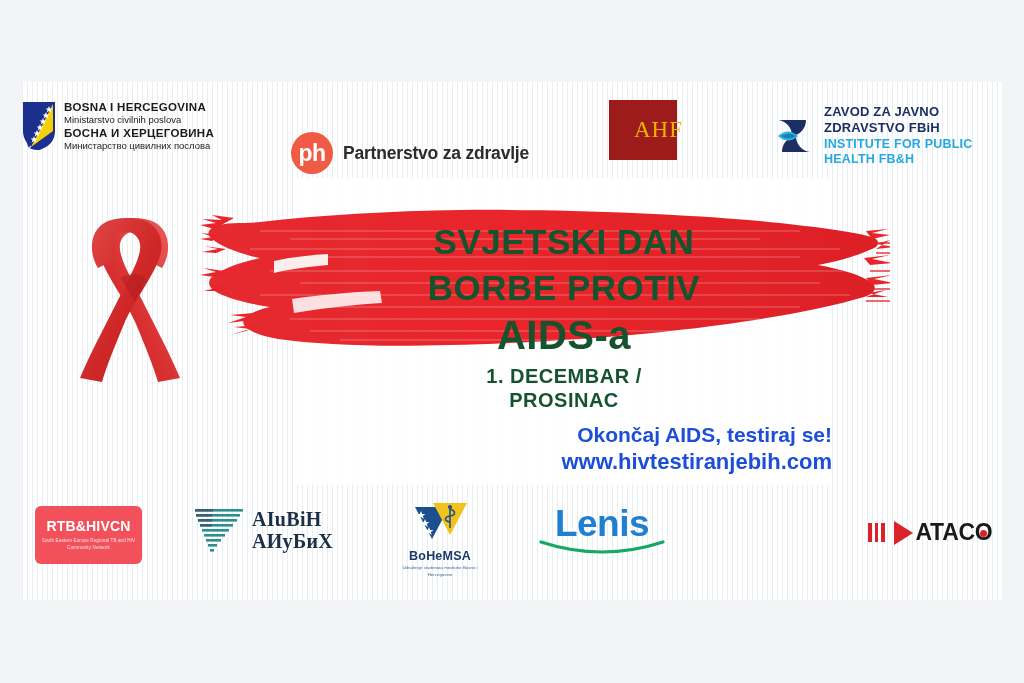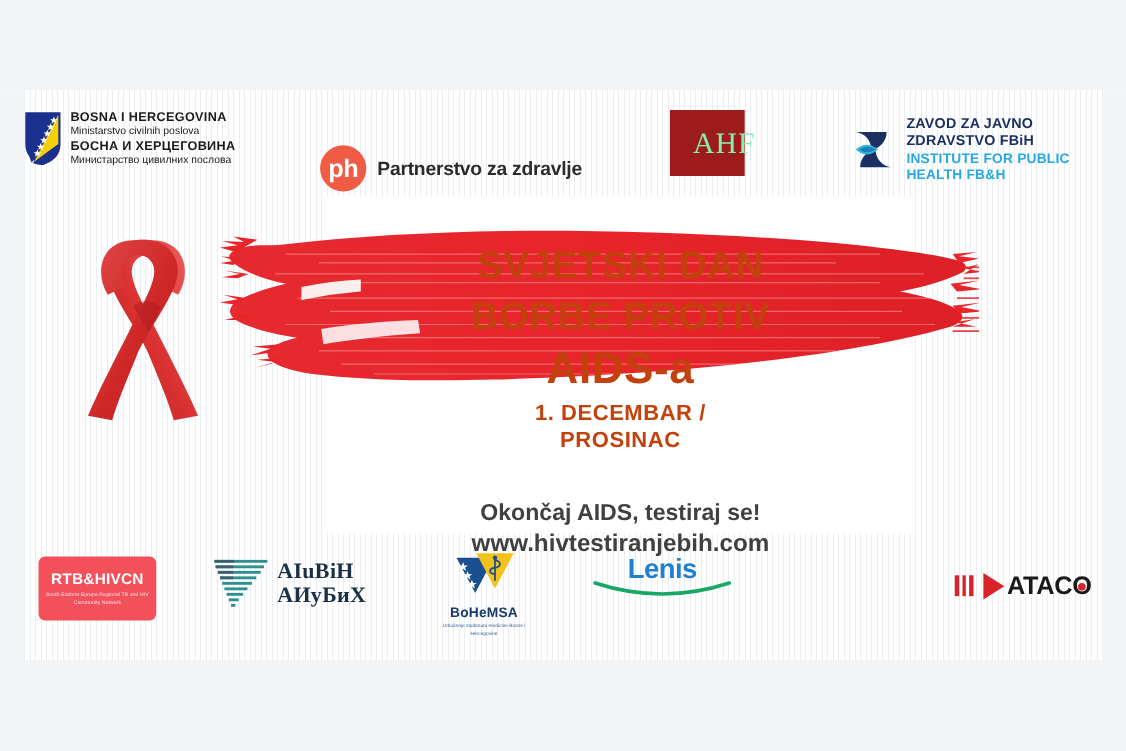--- a/index.html
+++ b/index.html
@@ -25,29 +25,29 @@
   
   .frame-box{position:absolute;left:296px;top:178px;width:536px;height:307px;
     background:rgba(255,255,255,0.93);}
 
   
   .brush-wrap{position:absolute;left:200px;top:195px;width:690px;height:205px;}
   .brush-wrap svg{display:block;}
 
   
   .headline{position:absolute;left:296px;top:224px;width:536px;text-align:center;
-    color:#c2410c;line-height:1.02;}
+    color:#14532d;line-height:1.02;}
   .hl1{font-size:35px;font-weight:bold;letter-spacing:0.5px;}
   .hl2{font-size:35px;font-weight:bold;letter-spacing:0.5px;margin-top:10px;}
   .hl3{font-size:40px;font-weight:bold;letter-spacing:0.5px;margin-top:10px;}
   .hl4{font-size:20px;font-weight:bold;letter-spacing:0.5px;margin-top:8px;line-height:1.2;}
 
   
-  .tagline{position:absolute;left:296px;top:422px;width:536px;text-align:center;
-    color:#404040;font-weight:bold;line-height:1.25;margin-top:32px;}
+  .tagline{position:absolute;left:296px;top:422px;width:536px;text-align:right;
+    color:#1d4ed8;font-weight:bold;line-height:1.25;}
   .tg1{font-size:21px;}
   .tg2{font-size:22px;}
 
   
   .ribbon{position:absolute;left:62px;top:212px;width:136px;height:176px;}
 
   
   .logo{position:absolute;}
 
   .lg-bih{left:22px;top:100px;display:flex;align-items:center;gap:8px;}
@@ -59,21 +59,21 @@
   .bih-l4{font-size:9.5px;}
 
   .lg-ph{left:291px;top:104px;display:flex;align-items:center;gap:10px;margin-top:28px;}
   .ph-circle{width:42px;height:42px;border-radius:50%;background:#ef5b45;
     display:flex;align-items:center;justify-content:center;color:#fff;
     font-size:23px;font-weight:bold;letter-spacing:-0.5px;}
   .ph-txt{font-size:17.5px;font-weight:bold;color:#2b2b2b;letter-spacing:-0.2px;}
 
   .lg-ahf{left:609px;top:100px;width:68px;height:60px;background:#9e1b1b;
     display:flex;align-items:center;justify-content:center;}
-  .ahf-txt{font-family:"Liberation Serif",serif;color:#86efac;font-size:27px;letter-spacing:1px;margin-left:31px;}
+  .ahf-txt{font-family:"Liberation Serif",serif;color:#eab308;font-size:23px;letter-spacing:1px;margin-left:31px;}
 
   .lg-zzjz{left:772px;top:104px;display:flex;align-items:center;gap:8px;}
   .zzjz-mark{width:44px;height:44px;flex:0 0 44px;}
   .zzjz-l1{font-size:13px;font-weight:bold;color:#1b2f63;letter-spacing:.2px;line-height:1.25;}
   .zzjz-l2{font-size:12.5px;font-weight:bold;color:#27a9e0;letter-spacing:.2px;line-height:1.25;}
 
   
   .lg-rtb{left:35px;top:506px;width:107px;height:58px;background:#f2515b;border-radius:6px;
     display:flex;flex-direction:column;align-items:center;justify-content:center;gap:4px;}
   .rtb-main{color:#ffffff;font-size:14px;font-weight:bold;letter-spacing:.2px;}
@@ -83,21 +83,21 @@
   .ai-mark{width:52px;height:50px;flex:0 0 52px;}
   .ai-txt div{font-family:"Liberation Serif",serif;color:#1b2f45;font-size:20px;
     font-weight:bold;line-height:1.12;letter-spacing:.3px;}
 
   .lg-bohemsa{left:392px;top:499px;width:96px;text-align:center;}
   .bhm-mark{width:62px;height:44px;margin:0 auto;}
   .bhm-name{font-size:12.5px;font-weight:bold;color:#1b3a6b;margin-top:2px;letter-spacing:.2px;}
   .bhm-sub{font-size:4.4px;color:#3a5f94;line-height:1.6;margin-top:1px;}
 
   .lg-lenis{left:537px;top:505px;width:130px;text-align:center;}
-  .lenis-txt{font-size:25px;font-weight:bold;color:#1f7fd0;letter-spacing:-.5px;line-height:1;}
+  .lenis-txt{font-size:37px;font-weight:bold;color:#1f7fd0;letter-spacing:-.5px;line-height:1;}
   .lenis-arc{width:130px;height:18px;display:block;margin-top:-2px;}
 
   .lg-med{left:714px;top:503px;width:132px;text-align:center;}
   .med-cross{width:40px;height:40px;margin:0 auto;}
   .med-txt{font-size:11px;color:#bcc6cc;letter-spacing:1.1px;margin-top:4px;}
 
   .lg-ataco{left:868px;top:519px;display:flex;align-items:center;gap:9px;}
   .ataco-bars{display:flex;gap:3px;}
   .ataco-bars i{display:block;width:3.5px;height:19px;background:#d8232a;}
   .ataco-tri{width:0;height:0;border-left:19px solid #d8232a;

